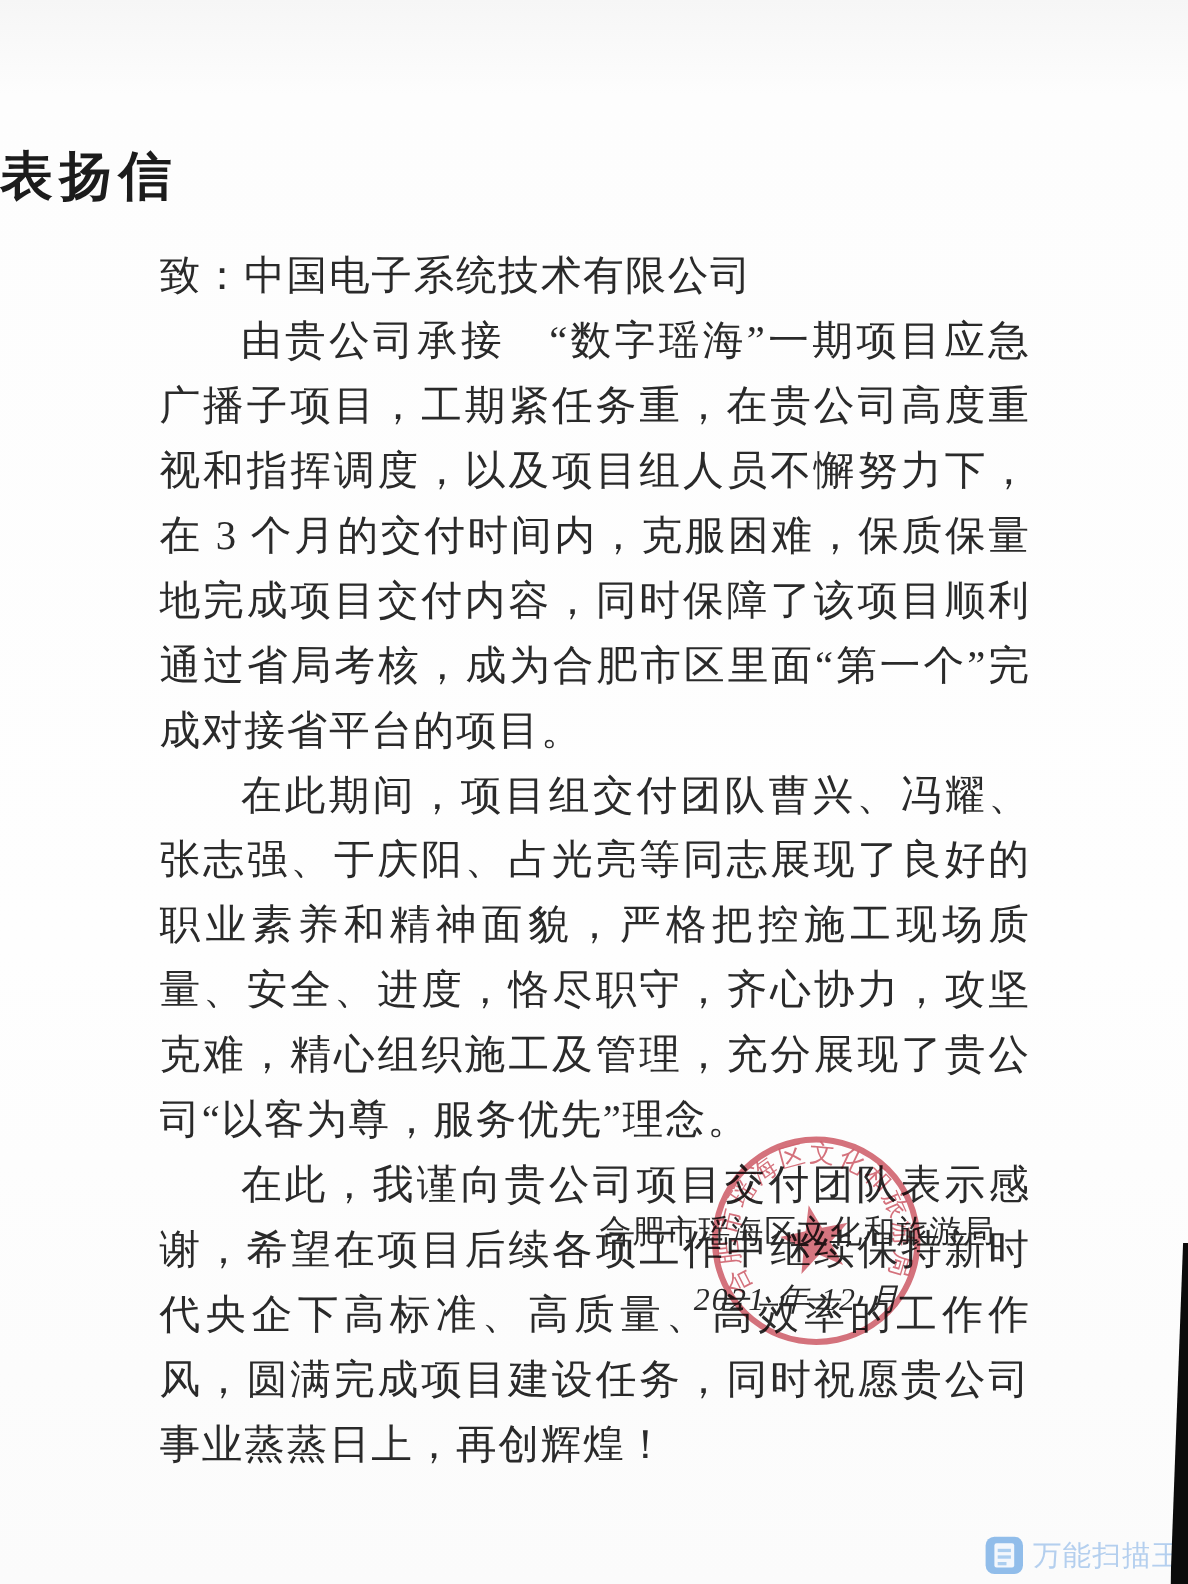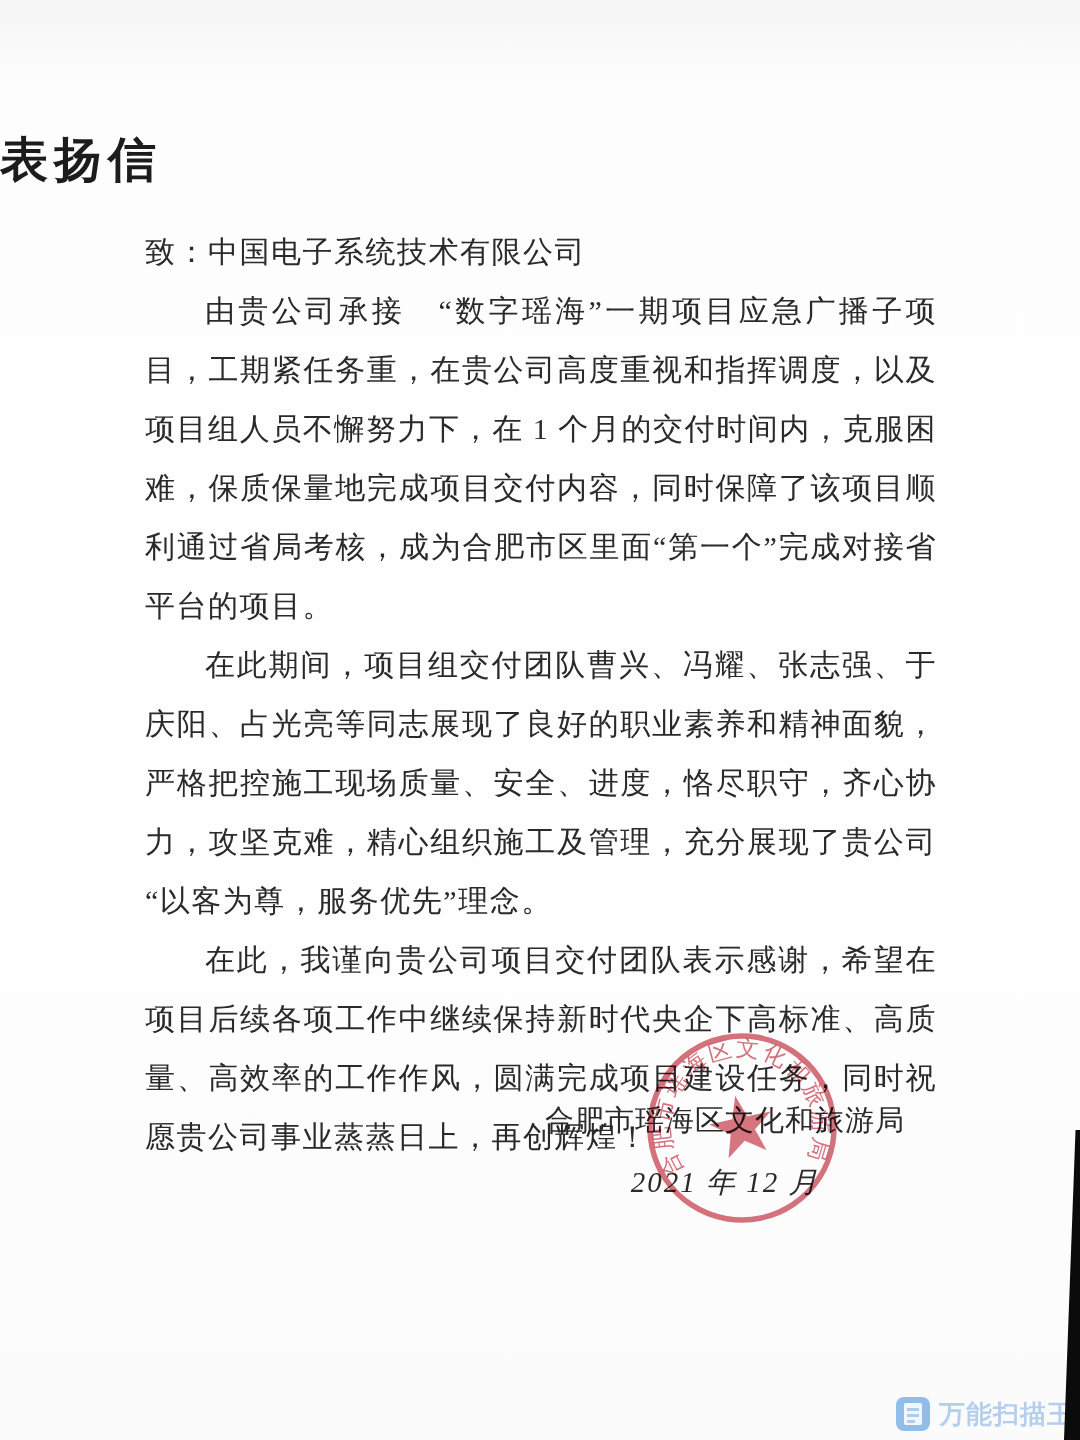--- a/index.html
+++ b/index.html
@@ -15,21 +15,21 @@
   }
   .doc-title{
     position:absolute;top:128px;left:0;width:100%;
     text-align:left;
     font-family:"Liberation Sans","DejaVu Sans",sans-serif;
     font-weight:bold;font-size:48px;color:#1c1c1c;
     letter-spacing:6px;margin:0;
   }
   .letter-body{
     position:absolute;left:145px;top:222px;width:792px;
-    font-size:30px;color:#2a2a2a;line-height:59px;
+    font-size:37px;color:#2a2a2a;line-height:59px;
     letter-spacing:1.5px;
   }
   .salutation{margin:0;}
   .letter-body p{
     margin:0;text-indent:2em;text-align:justify;
   }
   .signature-block{
     position:absolute;left:530px;top:1098px;width:390px;
     text-align:center;color:#2a2a2a;
   }
@@ -41,39 +41,39 @@
     mix-blend-mode:multiply;opacity:0.82;
     pointer-events:none;
   }
   .watermark{
     position:absolute;right:6px;bottom:8px;
     display:flex;align-items:center;gap:8px;
     opacity:0.85;
   }
   .watermark-text{
     font-family:"Liberation Sans","DejaVu Sans",sans-serif;
-    font-weight:bold;font-size:26px;color:rgba(146,186,232,0.8);
+    font-weight:normal;font-size:26px;color:rgba(146,186,232,0.8);
     letter-spacing:1px;white-space:nowrap;
   }
   .edge-shadow{
     position:absolute;right:0;bottom:0;width:16px;height:310px;
     background:#0b0b0b;
     clip-path:polygon(72% 0%,100% 0%,100% 100%,0% 100%);
   }
 </style>
 </head>
 <body>
 
 <div class="page">
 
   <h1 class="doc-title">表扬信</h1>
 
   <div class="letter-body">
     <div class="salutation">致：中国电子系统技术有限公司</div>
-    <p>由贵公司承接　“数字瑶海”一期项目应急广播子项目，工期紧任务重，在贵公司高度重视和指挥调度，以及项目组人员不懈努力下，在 1 个月的交付时间内，克服困难，保质保量地完成项目交付内容，同时保障了该项目顺利通过省局考核，成为合肥市区里面“第一个”完成对接省平台的项目。</p>
+    <p>由贵公司承接　“数字瑶海”一期项目应急广播子项目，工期紧任务重，在贵公司高度重视和指挥调度，以及项目组人员不懈努力下，在 3 个月的交付时间内，克服困难，保质保量地完成项目交付内容，同时保障了该项目顺利通过省局考核，成为合肥市区里面“第一个”完成对接省平台的项目。</p>
     <p>在此期间，项目组交付团队曹兴、冯耀、张志强、于庆阳、占光亮等同志展现了良好的职业素养和精神面貌，严格把控施工现场质量、安全、进度，恪尽职守，齐心协力，攻坚克难，精心组织施工及管理，充分展现了贵公司“以客为尊，服务优先”理念。</p>
     <p>在此，我谨向贵公司项目交付团队表示感谢，希望在项目后续各项工作中继续保持新时代央企下高标准、高质量、高效率的工作作风，圆满完成项目建设任务，同时祝愿贵公司事业蒸蒸日上，再创辉煌！</p>
   </div>
 
   <div class="signature-block">
     <div class="signature-line">合肥市瑶海区文化和旅游局</div>
     <div class="date-line">2021 年 12 月</div>
   </div>
 
   <svg class="stamp" viewBox="-100 -100 200 200" xmlns="http://www.w3.org/2000/svg">

